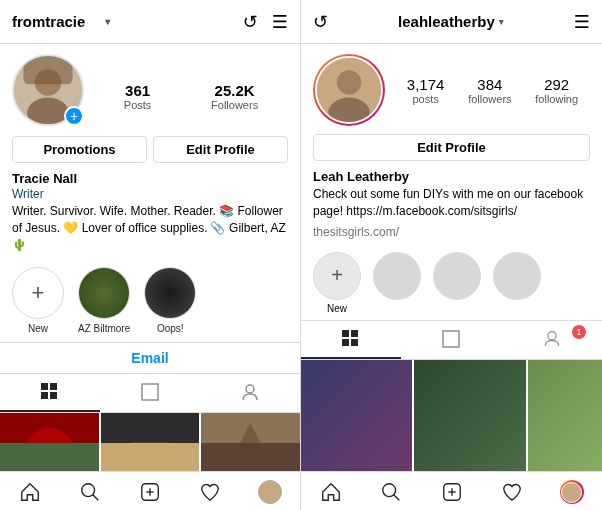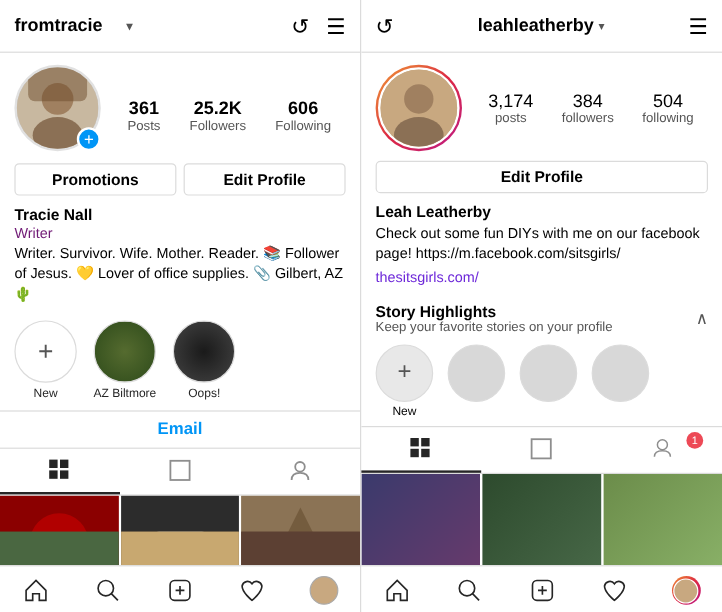--- a/index.html
+++ b/index.html
@@ -123,21 +123,21 @@
       cursor: pointer;
       text-align: center;
     }
     .profile-name {
       font-weight: 600;
       font-size: 13px;
       margin-bottom: 1px;
     }
     .profile-title {
       font-size: 12px;
-      color: #701a75;
+      color: #0c4a6e;
       margin-bottom: 2px;
     }
     .profile-bio {
       font-size: 12px;
       line-height: 1.4;
       margin-bottom: 0;
     }
     .profile-link {
       font-size: 12px;
       color: #003569;
@@ -318,21 +318,21 @@
       font-size: 13px;
       margin-bottom: 2px;
     }
     .r-bio {
       font-size: 12px;
       line-height: 1.4;
       margin-bottom: 2px;
     }
     .r-link {
       font-size: 12px;
-      color: #6d28d9;
+      color: #737373;
       font-weight: 500;
     }
     
     .r-highlights-header {
       display: flex;
       justify-content: space-between;
       align-items: center;
       padding: 6px 12px 2px;
     }
     .r-highlights-title {
@@ -455,24 +455,20 @@
       </div>
       <div class="stats-row">
         <div class="stat-item">
           <span class="stat-number">361</span>
           <span class="stat-label">Posts</span>
         </div>
         <div class="stat-item">
           <span class="stat-number">25.2K</span>
           <span class="stat-label">Followers</span>
         </div>
-        <div class="stat-item">
-          <span class="stat-number">606</span>
-          <span class="stat-label">Following</span>
-        </div>
       </div>
     </div>
 
     <div class="profile-buttons">
       <button class="profile-btn">Promotions</button>
       <button class="profile-btn">Edit Profile</button>
     </div>
 
     <div class="profile-name">Tracie Nall</div>
     <div class="profile-title">Writer</div>
@@ -611,38 +607,31 @@
       <div class="r-stats">
         <div class="r-stat">
           <div class="r-stat-num">3,174</div>
           <div class="r-stat-lbl">posts</div>
         </div>
         <div class="r-stat">
           <div class="r-stat-num">384</div>
           <div class="r-stat-lbl">followers</div>
         </div>
         <div class="r-stat">
-          <div class="r-stat-num">504</div>
+          <div class="r-stat-num">292</div>
           <div class="r-stat-lbl">following</div>
         </div>
       </div>
     </div>
     <button class="r-edit-btn">Edit Profile</button>
     <div class="r-name">Leah Leatherby</div>
     <div class="r-bio">Check out some fun DIYs with me on our facebook page! https://m.facebook.com/sitsgirls/</div>
     <a class="r-link">thesitsgirls.com/</a>
   </div>
 
-  <div class="r-highlights-header">
-    <div>
-      <div class="r-highlights-title">Story Highlights</div>
-      <div class="r-highlights-sub">Keep your favorite stories on your profile</div>
-    </div>
-    <span style="font-size:14px;color:#555;">∧</span>
-  </div>
   <div class="r-story-row">
     <div style="text-align:center;">
       <div class="r-story-circle r-story-new">+</div>
       <div class="r-story-label">New</div>
     </div>
     <div style="text-align:center;">
       <div class="r-story-circle" style="background:#d8d8d8;"></div>
     </div>
     <div style="text-align:center;">
       <div class="r-story-circle" style="background:#d8d8d8;"></div>

